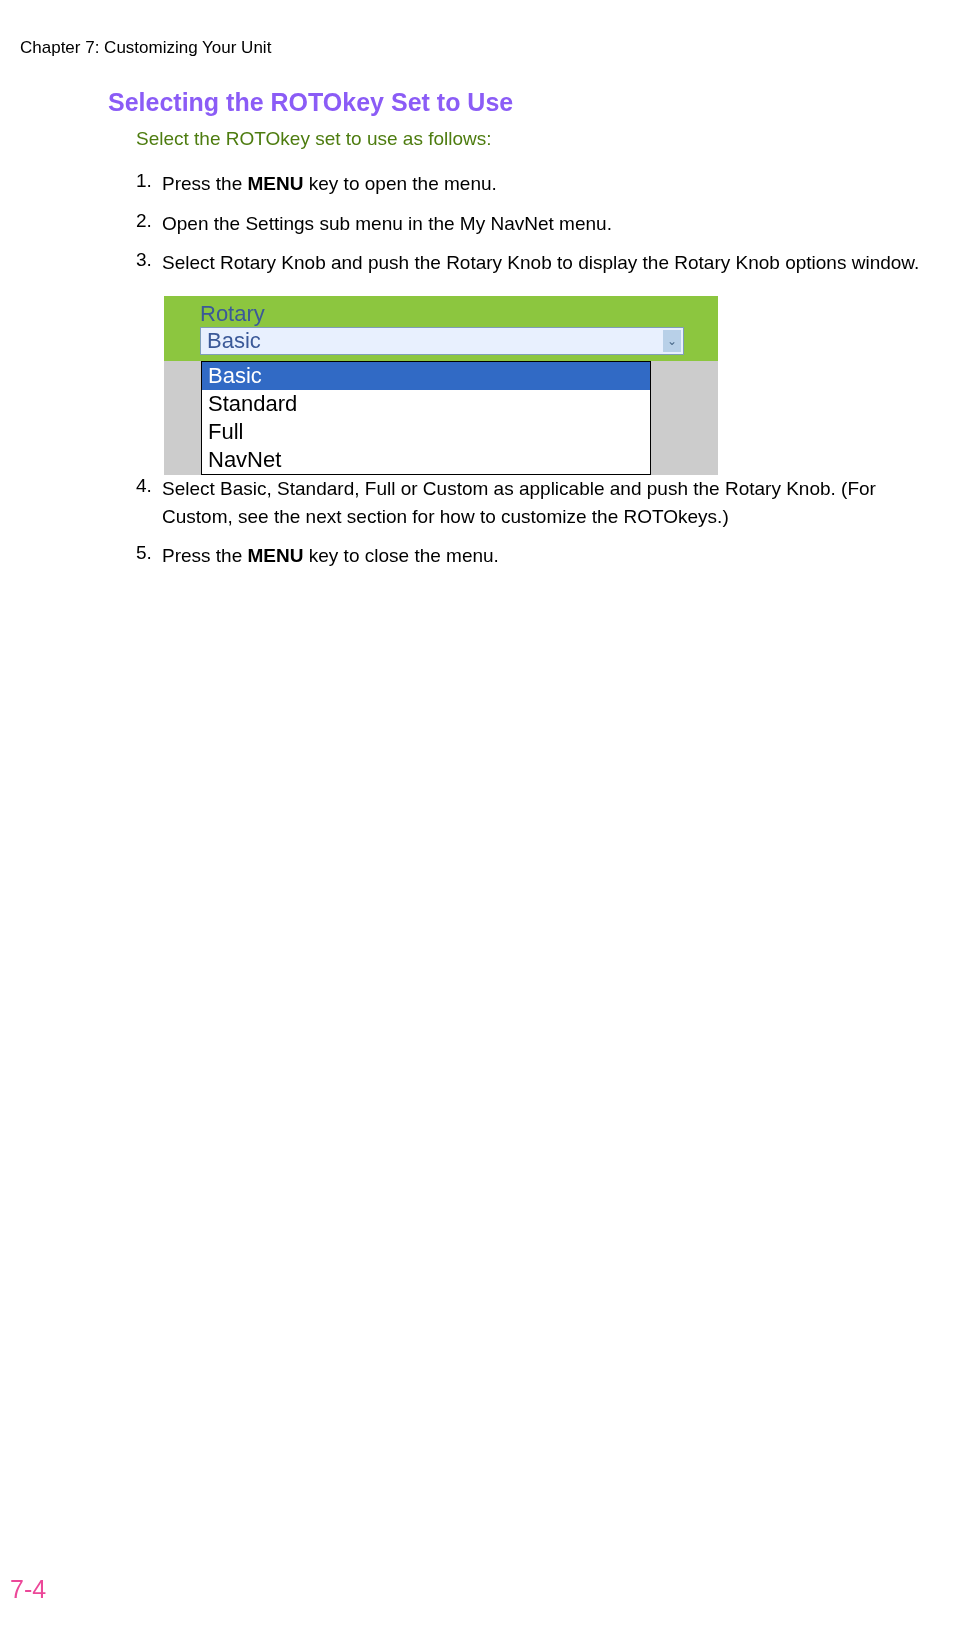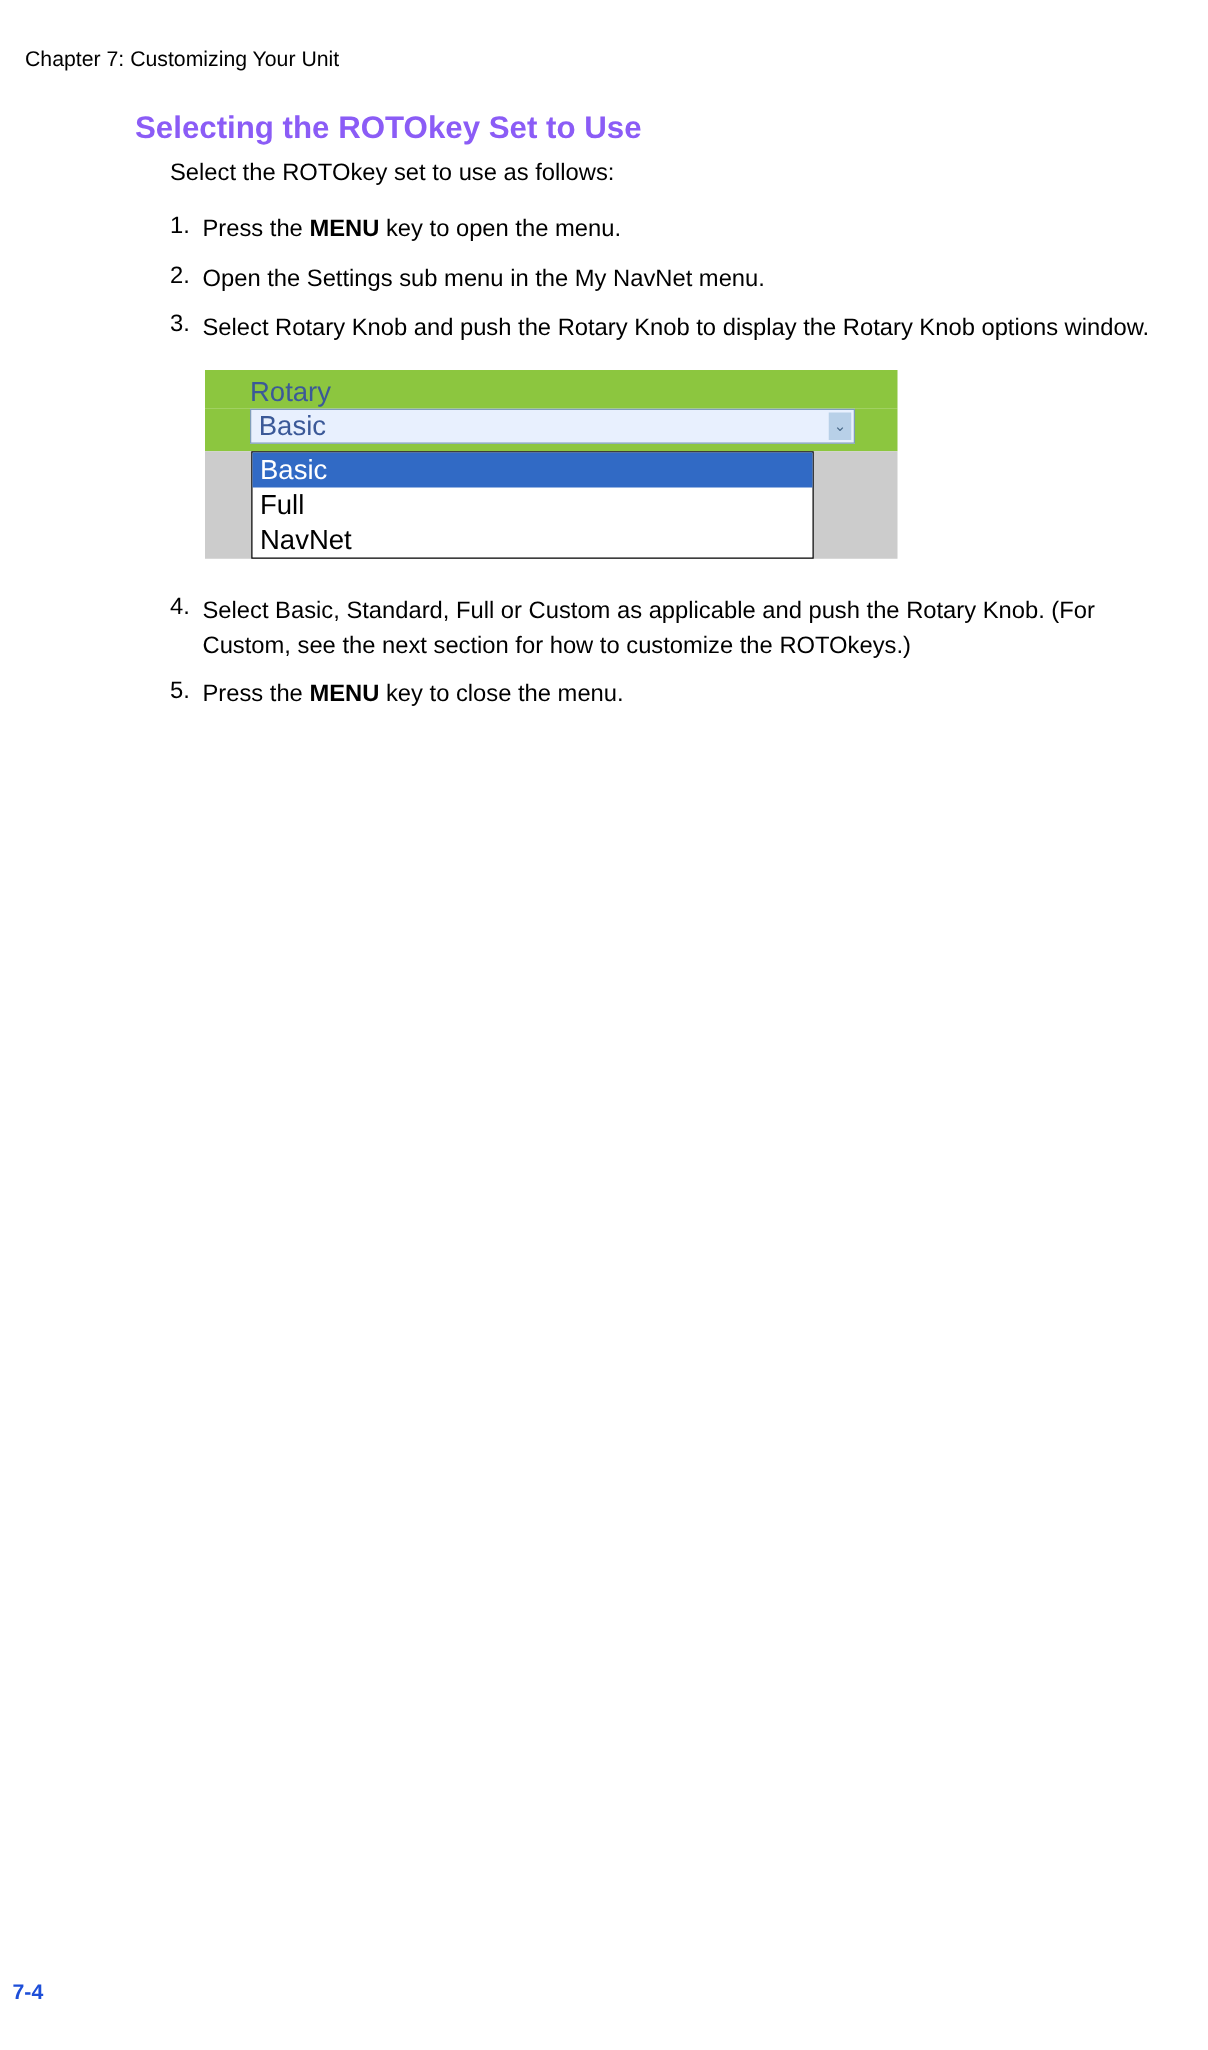--- a/index.html
+++ b/index.html
@@ -29,21 +29,21 @@
       left: 108px;
       font-size: 25px;
       font-weight: bold;
       color: #8b5cf6;
     }
     .intro-text {
       position: absolute;
       top: 128px;
       left: 136px;
       font-size: 19px;
-      color: #000000;
+      color: #4d7c0f;
     }
     .step-list {
       position: absolute;
       top: 170px;
       left: 136px;
       right: 20px;
     }
     .step-item {
       font-size: 19px;
       color: #000;
@@ -136,23 +136,23 @@
     .step-after-figure {
       position: absolute;
       top: 475px;
       left: 136px;
       right: 20px;
     }
     .page-number {
       position: absolute;
       bottom: 36px;
       left: 10px;
-      font-size: 17px;
-      font-weight: bold;
-      color: #1d4ed8;
+      font-size: 25px;
+      font-weight: normal;
+      color: #ec4899;
     }
   </style>
 </head>
 <body>
 
 <div class="header">
   <span>Chapter 7: Customizing Your Unit</span>
 </div>
 
 <div class="section-title">
@@ -190,20 +190,23 @@
       <span class="figure-select-arrow">⌄</span>
     </div>
   </div>
   <div class="figure-gray">
     <div class="figure-gray-left"></div>
     <div class="figure-dropdown">
       <div class="figure-option figure-option-selected">
         <span>Basic</span>
       </div>
       <div class="figure-option">
+        <span>Standard</span>
+      </div>
+      <div class="figure-option">
         <span>Full</span>
       </div>
       <div class="figure-option">
         <span>NavNet</span>
       </div>
     </div>
     <div class="figure-gray-right"></div>
   </div>
 </div>
 

